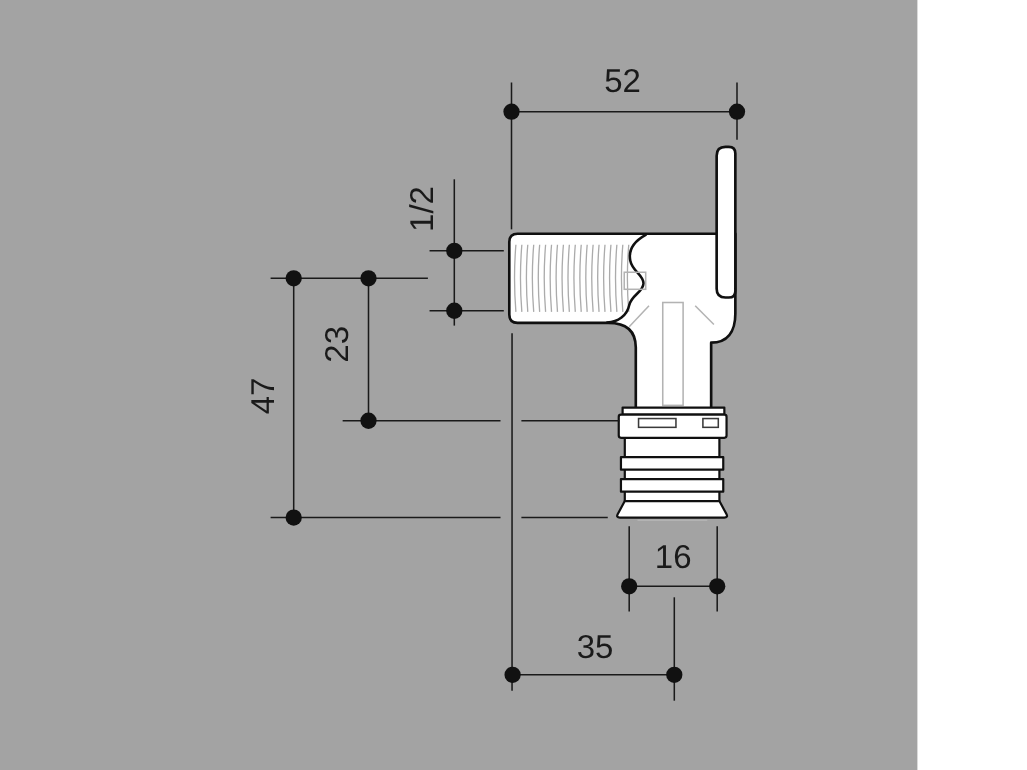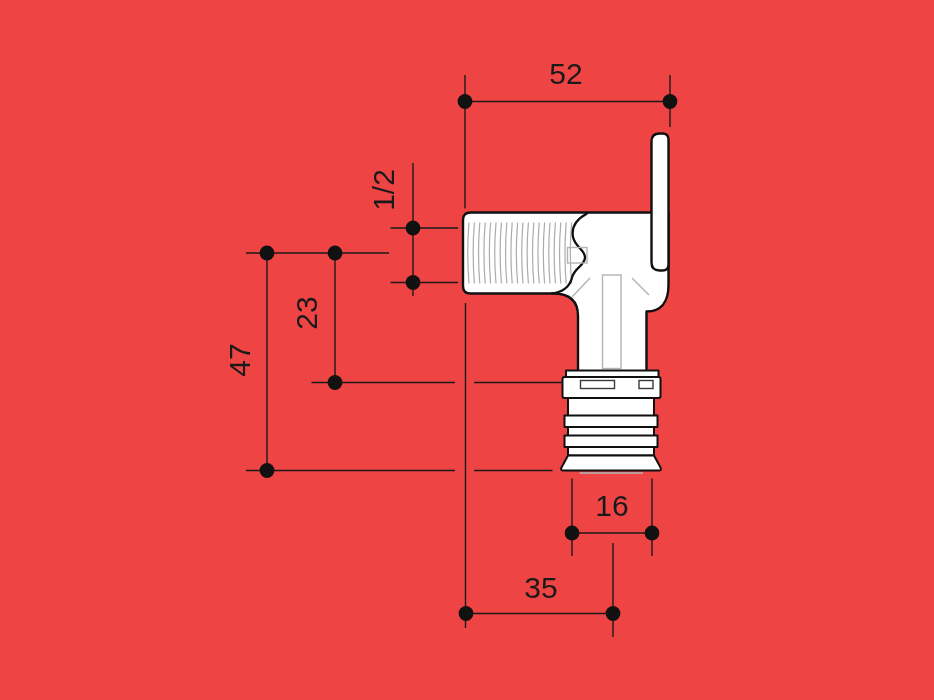--- a/index.html
+++ b/index.html
@@ -2,23 +2,23 @@
 <html><head>
 <meta charset="utf-8">
 <style>
   html, body {
     margin: 0;
     padding: 0;
     background: #ffffff;
   }
   .canvas {
     position: relative;
-    width: 934px;
+    width: 834px;
     height: 700px;
-    background: #ef4444;
+    background: #a3a3a3;
     overflow: hidden;
     font-family: "Liberation Sans", sans-serif;
   }
   svg text {
     font-family: "Liberation Sans", sans-serif;
     font-size: 30px;
     fill: #1a1a1a;
   }
   .outline { stroke:#101010; stroke-width:2.4; fill:#ffffff; stroke-linejoin:round; stroke-linecap:round; }
   .outline-open { stroke:#101010; stroke-width:2.3; fill:none; stroke-linejoin:round; stroke-linecap:round; }

